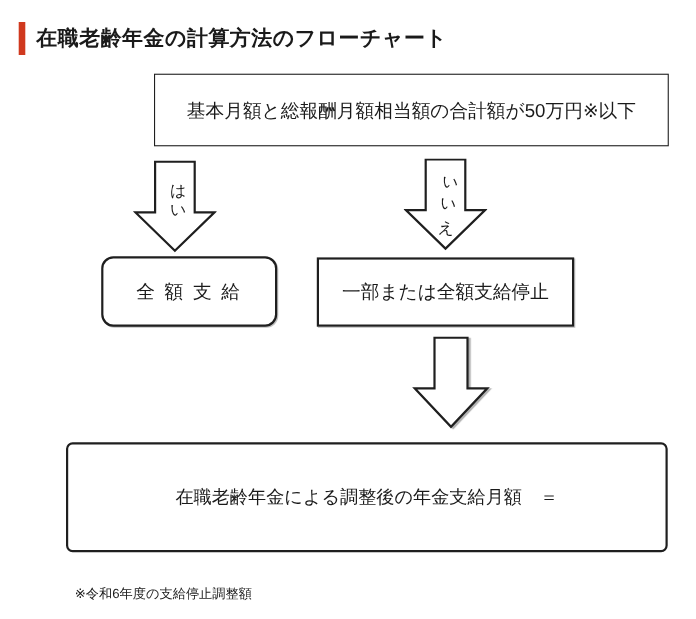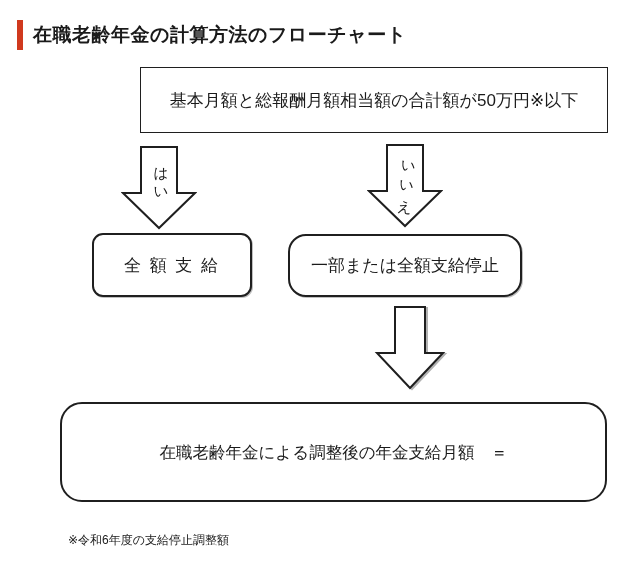--- a/index.html
+++ b/index.html
@@ -23,24 +23,24 @@
     border: 2px solid #1f1f1f;
     background: #ffffff;
     display: flex;
     align-items: center;
     justify-content: center;
     text-align: center;
     box-sizing: border-box;
   }
   .condition-box { left: 92px; top: 67px; width: 468px; height: 66px; font-size: 17px; border-width: 1.5px; margin-left: 48px; }
   .result-box-left { left: 92px; top: 233px; width: 160px; height: 64px; border-radius: 11px; font-size: 17px; letter-spacing: 2px; box-shadow: 1px 1px 0 rgba(0,0,0,0.25); }
-  .result-box-right { left: 288px; top: 234px; width: 234px; height: 63px; border-radius: 18px; font-size: 17px; box-shadow: 1px 1px 0 rgba(0,0,0,0.25); }
+  .result-box-right { left: 288px; top: 234px; width: 234px; height: 63px; border-radius: 0; font-size: 17px; box-shadow: 1px 1px 0 rgba(0,0,0,0.25); }
   .formula-box {
     left: 60px; top: 402px; width: 547px; height: 100px;
-    border-radius: 22px; flex-direction: column; font-size: 16.5px; line-height: 30px;
+    border-radius: 6px; flex-direction: column; font-size: 16.5px; line-height: 30px;
   }
   .formula-line { white-space: nowrap; }
 
   
   .arrow { position: absolute; }
   .arrow svg { display: block; }
   .arrow-shadow svg { filter: drop-shadow(2px 1px 0 rgba(0,0,0,0.30)); }
   .arrow-label {
     position: absolute;
     writing-mode: vertical-rl;

